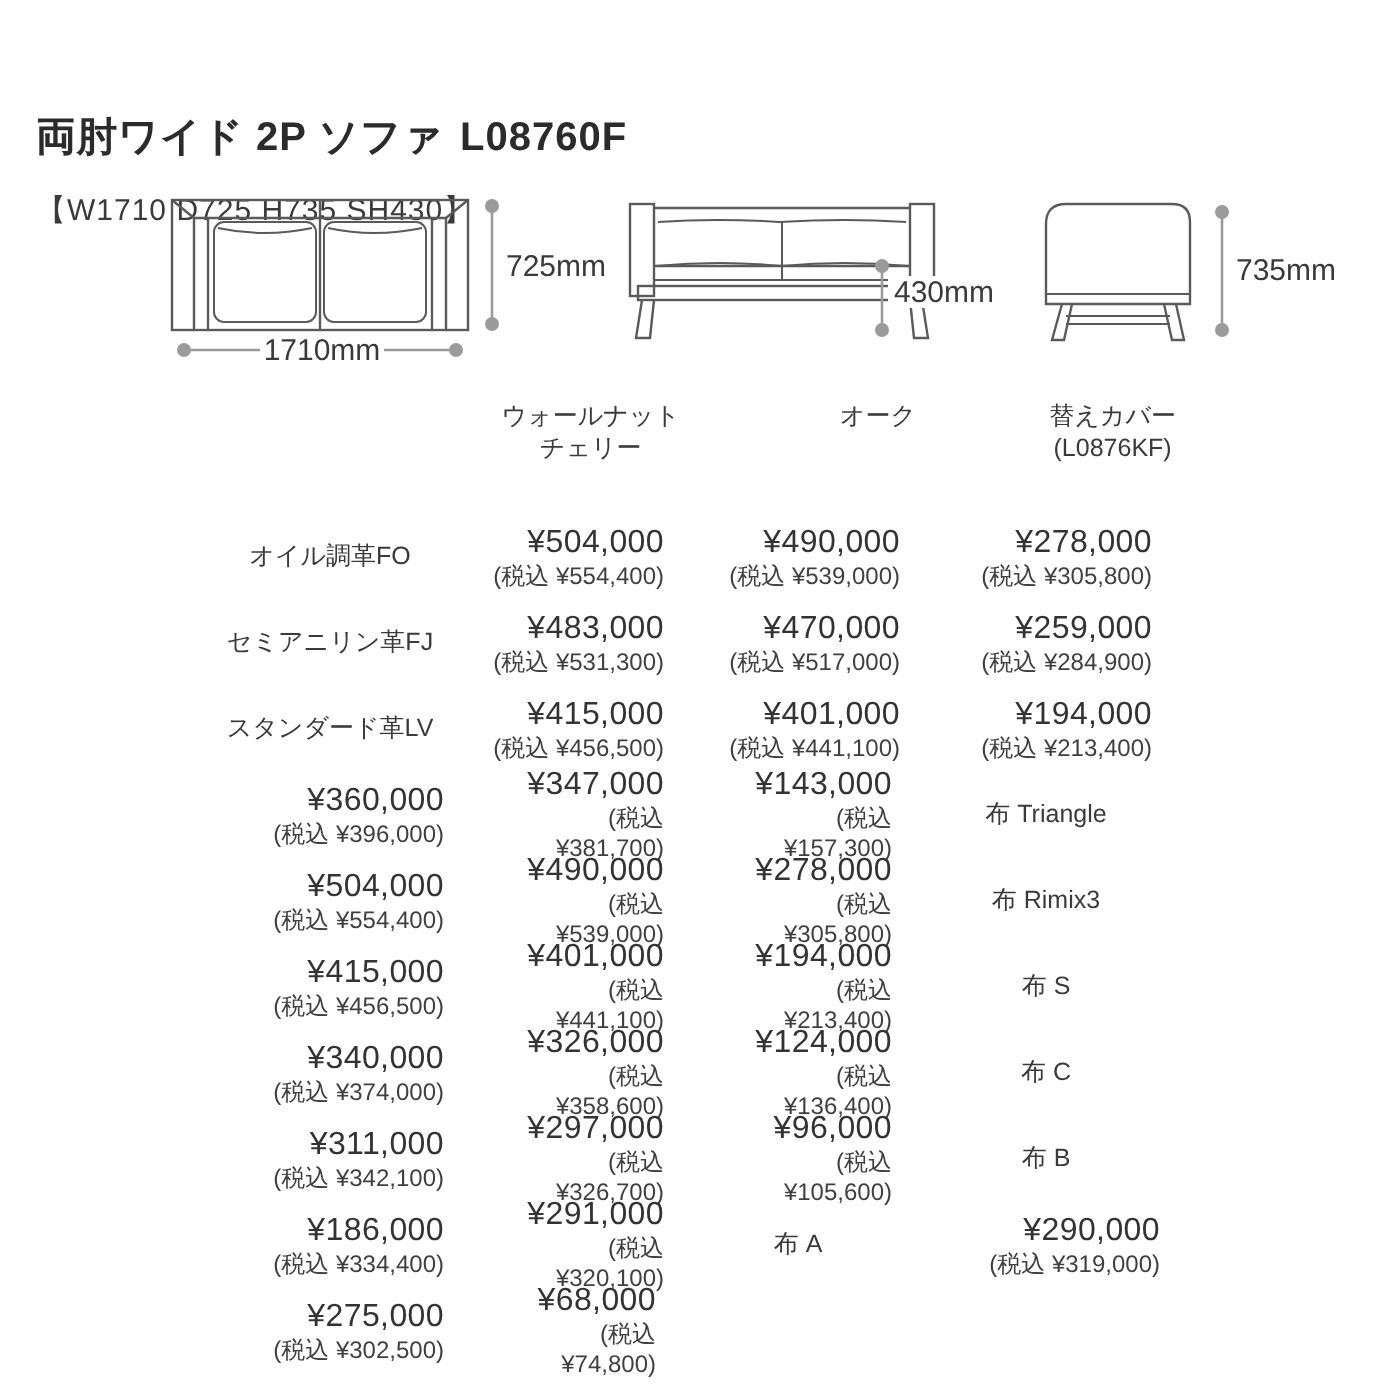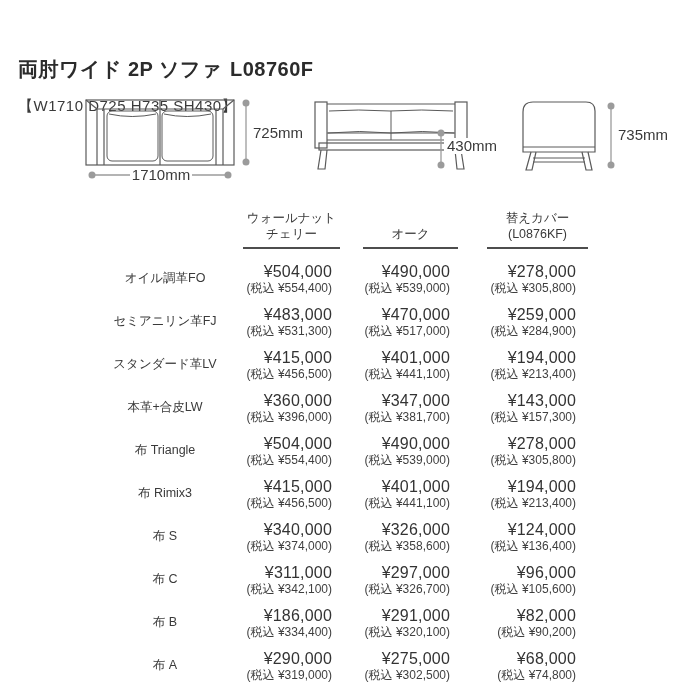--- a/index.html
+++ b/index.html
@@ -19,21 +19,21 @@
   .drawings svg{display:block;}
   .dim-text{font-size:15px;fill:#3a3a3a;}
   
   .price-table{
     position:absolute;left:100px;top:200px;width:500px;
     display:grid;
     grid-template-columns:130px 110px 118px 130px;
     grid-template-rows:57px repeat(10,43px);
   }
   .price-table > div{box-sizing:border-box;}
-  .th{display:flex;flex-direction:column;justify-content:flex-end;padding-bottom:8px;}
+  .th{display:flex;flex-direction:row;justify-content:flex-end;padding-bottom:8px;}
   .th-lines{text-align:center;font-size:12.5px;line-height:16px;color:#3a3a3a;}
   .rule{border-top:2px solid #4d4d4d;margin-top:5px;height:0;}
   .c1{padding-left:13px;}
   .c2{padding-left:23px;}
   .c3{padding-left:29px;}
   .td{display:flex;flex-direction:column;justify-content:center;}
   .td.price{text-align:right;}
   .td.price.c1,.td.price.c2{padding-right:8px;}
   .td.price.c3{padding-right:12px;text-align:right;}
   .td.label{text-align:center;font-size:12.5px;color:#3a3a3a;}
@@ -193,21 +193,20 @@
   </div>
   <div class="td price c2">
     <div class="main">¥401,000</div>
     <div class="tax">(税込 ¥441,100)</div>
   </div>
   <div class="td price c3">
     <div class="main">¥194,000</div>
     <div class="tax">(税込 ¥213,400)</div>
   </div>
 
-  <div class="td label">本革+合皮LW</div>
   <div class="td price c1">
     <div class="main">¥360,000</div>
     <div class="tax">(税込 ¥396,000)</div>
   </div>
   <div class="td price c2">
     <div class="main">¥347,000</div>
     <div class="tax">(税込 ¥381,700)</div>
   </div>
   <div class="td price c3">
     <div class="main">¥143,000</div>
@@ -272,24 +271,20 @@
 
   <div class="td label">布 B</div>
   <div class="td price c1">
     <div class="main">¥186,000</div>
     <div class="tax">(税込 ¥334,400)</div>
   </div>
   <div class="td price c2">
     <div class="main">¥291,000</div>
     <div class="tax">(税込 ¥320,100)</div>
   </div>
-  <div class="td price c3">
-    <div class="main">¥82,000</div>
-    <div class="tax">(税込 ¥90,200)</div>
-  </div>
 
   <div class="td label">布 A</div>
   <div class="td price c1">
     <div class="main">¥290,000</div>
     <div class="tax">(税込 ¥319,000)</div>
   </div>
   <div class="td price c2">
     <div class="main">¥275,000</div>
     <div class="tax">(税込 ¥302,500)</div>
   </div>

